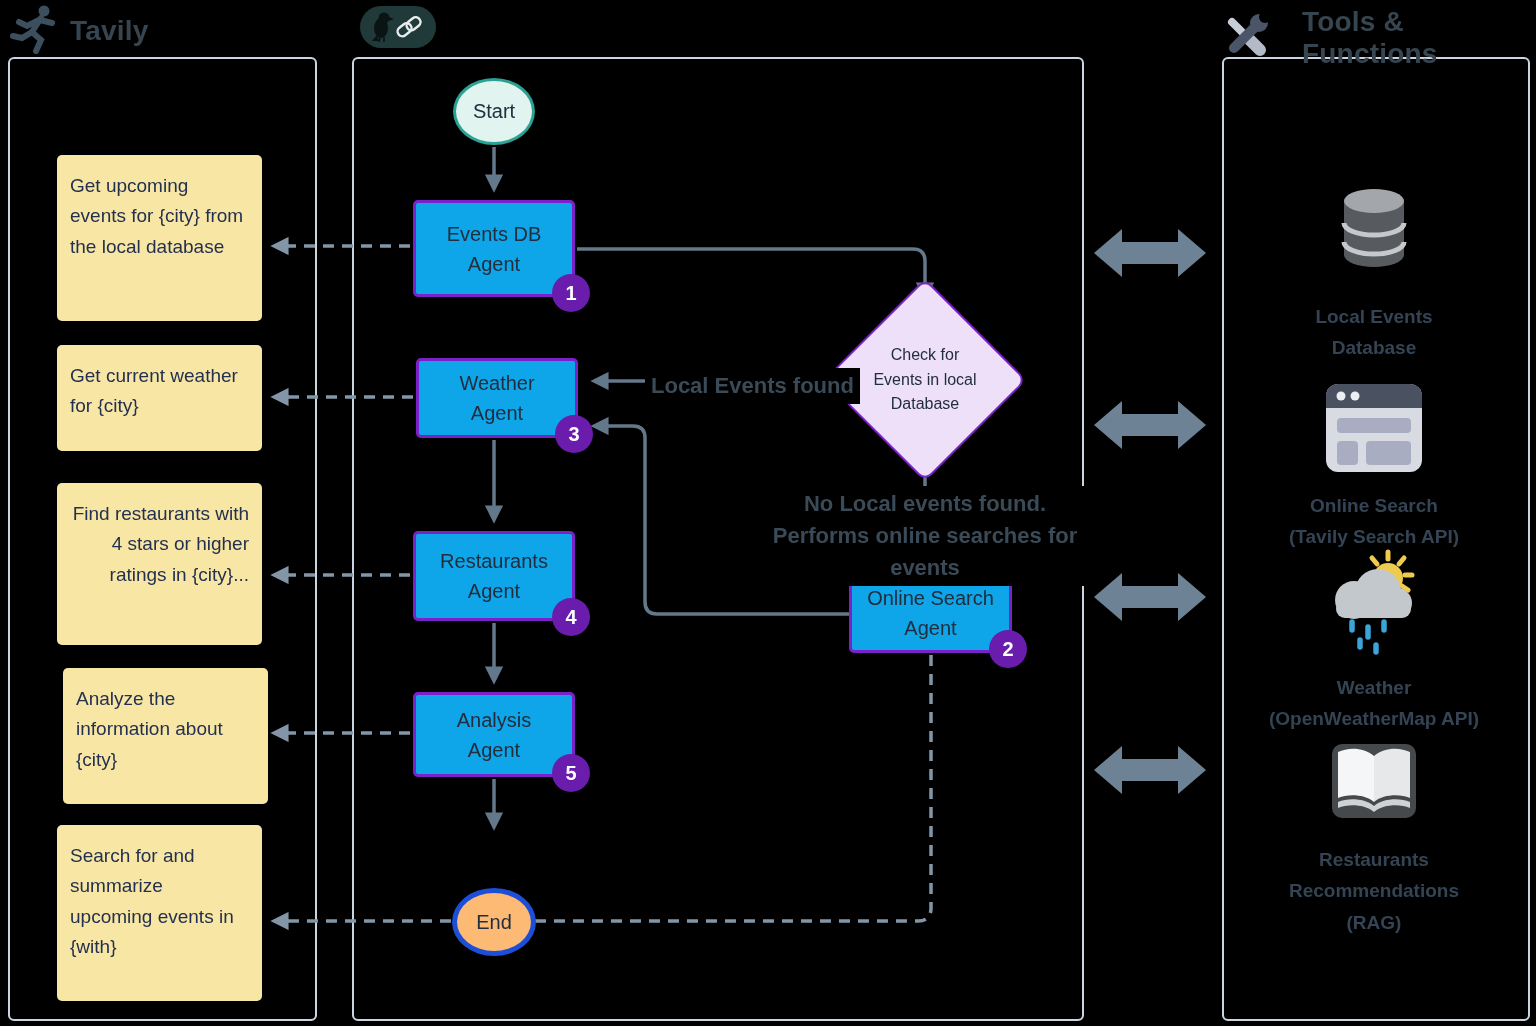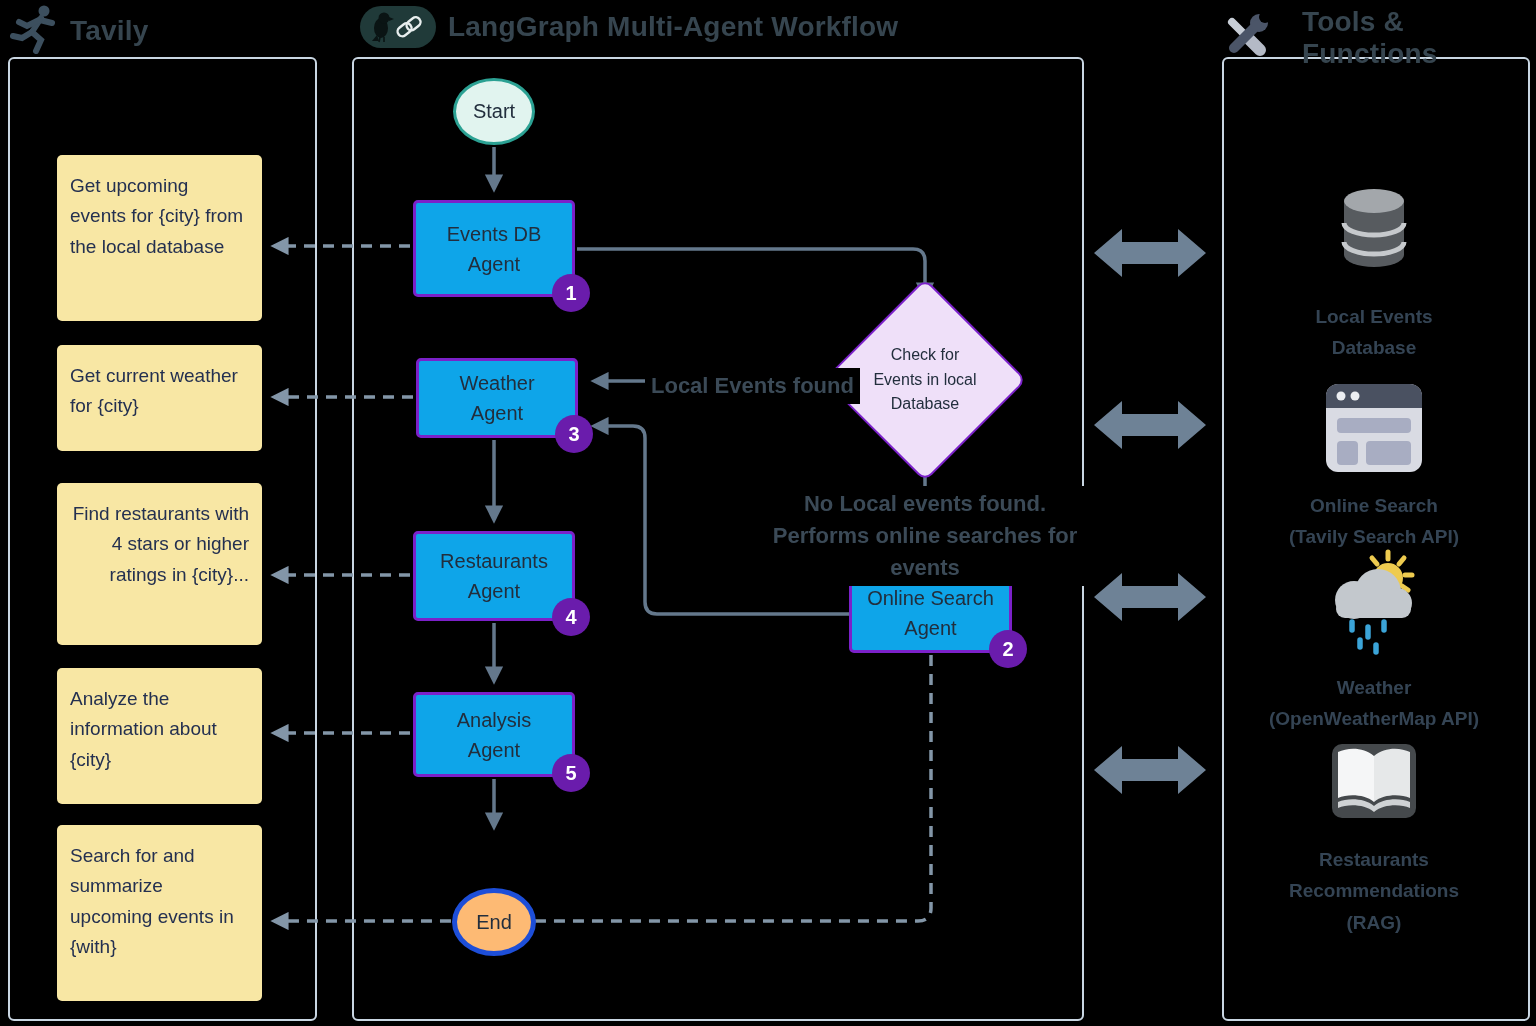--- a/index.html
+++ b/index.html
@@ -15,21 +15,21 @@
   #workflow-hdr{left:360px;top:6px;}
   #tools-hdr{left:1222px;top:6px;gap:32px;}
   .logo-pill{width:76px;height:42px;background:#203a39;border-radius:21px;display:flex;
              align-items:center;justify-content:center;}
   .note{position:absolute;left:57px;width:205px;background:#f8e7a4;border-radius:5px;
         box-sizing:border-box;padding:16px 13px;color:#243050;font-size:19px;
         line-height:1.6;z-index:2;}
   #note-0{top:155px;height:166px;}
   #note-1{top:345px;height:106px;}
   #note-2{top:483px;height:162px;text-align:right;}
-  #note-3{top:668px;height:136px;}
+  #note-3{top:668px;height:136px;margin-left:6px;}
   #note-4{top:825px;height:176px;}
   .agent{position:absolute;background:#0ea5e9;border:3px solid #7b21c9;border-radius:5px;
          box-sizing:border-box;display:flex;align-items:center;justify-content:center;
          text-align:center;color:#222e3d;font-size:20px;line-height:1.5;
          white-space:pre-line;z-index:4;}
   #node-events{left:413px;top:200px;width:162px;height:97px;}
   #node-weather{left:416px;top:358px;width:162px;height:80px;}
   #node-restaurants{left:413px;top:531px;width:162px;height:90px;}
   #node-analysis{left:413px;top:692px;width:162px;height:85px;}
   #node-online{left:849px;top:572px;width:163px;height:81px;}
@@ -88,21 +88,20 @@
       <path d="M21,6 l5,2 -5,2 z" fill="#0a1414"></path>
       <path d="M9,24 l-5,6 h7 z" fill="#0a1414"></path>
       <line x1="12" y1="26" x2="11" y2="31" stroke="#0a1414" stroke-width="1.6"></line>
       <line x1="16" y1="26" x2="16" y2="31" stroke="#0a1414" stroke-width="1.6"></line>
       <g fill="none" stroke="#e8eeee" stroke-width="2.4">
         <rect x="29" y="14" width="15" height="9.5" rx="4.7" transform="rotate(-38 36.5 18.7)"></rect>
         <rect x="38" y="8" width="15" height="9.5" rx="4.7" transform="rotate(-38 45.5 12.7)"></rect>
       </g>
     </svg>
   </span>
-  <span class="hdr-title">LangGraph Multi-Agent Workflow</span>
 </div>
 
 <div class="hdr" id="tools-hdr">
   <span>
     <svg width="48" height="48" viewBox="0 0 48 48">
       <line x1="10" y1="10" x2="25" y2="25" stroke="#c7cdd6" stroke-width="8" stroke-linecap="round"></line>
       <line x1="27" y1="27" x2="38" y2="38" stroke="#b4bac6" stroke-width="12" stroke-linecap="round"></line>
       <circle cx="37" cy="11" r="9" fill="#4b5568"></circle>
       <circle cx="43" cy="5" r="6" fill="#000"></circle>
       <line x1="35" y1="13" x2="12" y2="36" stroke="#4b5568" stroke-width="10" stroke-linecap="round"></line>

